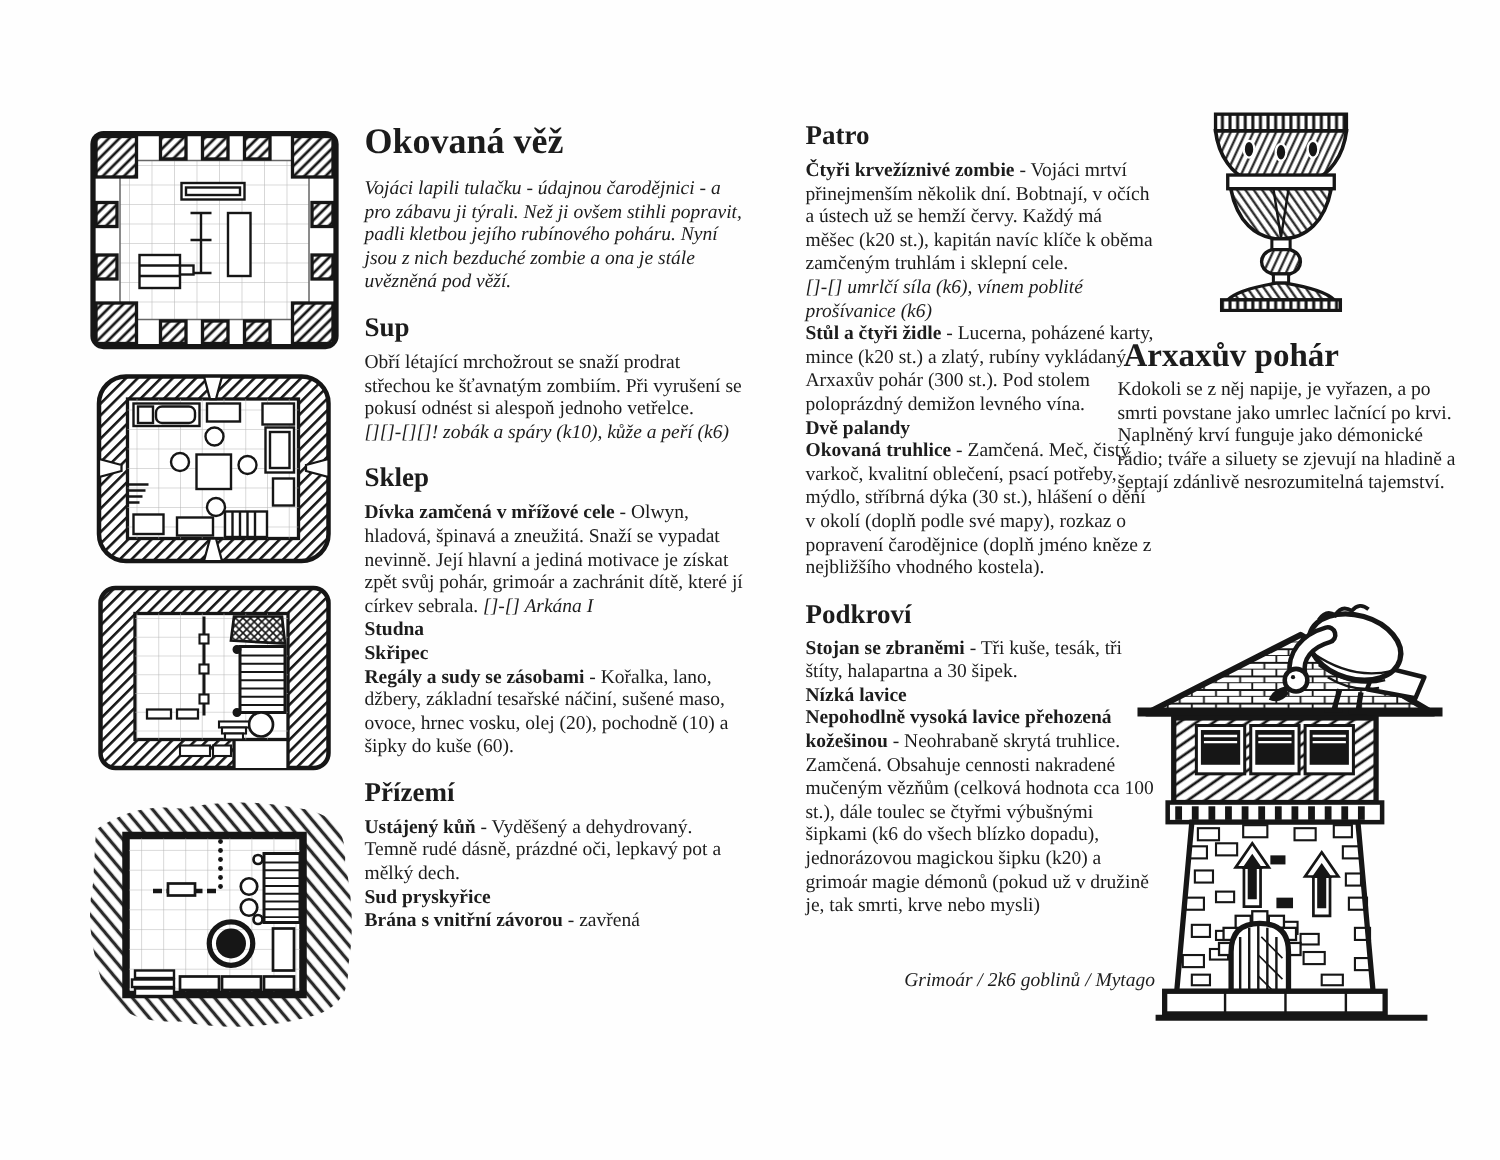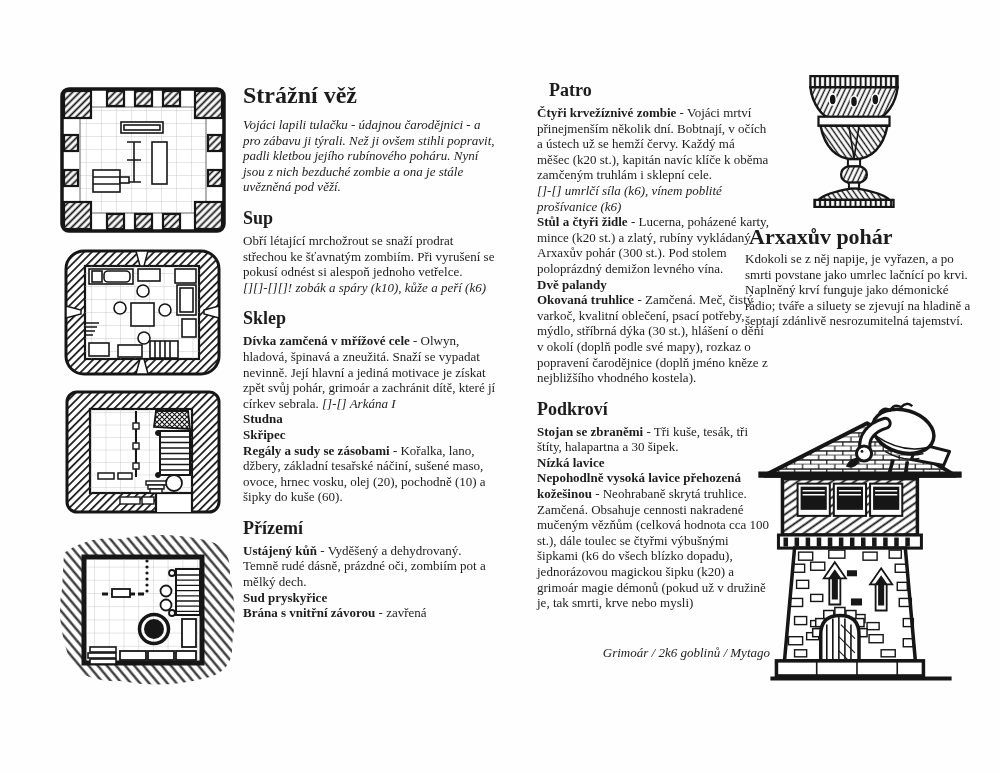--- a/index.html
+++ b/index.html
@@ -4,21 +4,21 @@
 <style>
   html,body{margin:0;padding:0;}
   body{width:1000px;height:773px;background:#ffffff;font-family:"Liberation Serif","DejaVu Serif",serif;color:#1c1c1c;}
   .page{position:relative;width:1000px;height:773px;background:#fefefe;overflow:hidden;}
   .col{position:absolute;}
   .col1{left:243px;top:82px;width:253px;}
   .col2{left:537px;top:80px;width:233px;}
   .col3{left:745px;top:216px;width:226px;}
   h1{font-size:24px;line-height:27px;margin:0 0 8px 0;font-weight:700;}
   h2{font-size:18px;line-height:21px;margin:13px 0 4px 0;font-weight:700;}
-  .col2 h2.first{margin-top:0;margin-left:12px;}
+  .col2 h2.first{margin-top:0;}
   h2.h3{font-size:22px;margin:10px 0 4px 4px;}
   p{margin:0;font-size:13px;line-height:15.6px;}
   .intro{font-style:italic;}
   .stat{font-style:italic;}
   .stat-inline{font-style:italic;margin-top:20px;}
   .entry b{font-weight:700;text-align:right;}
   .footer{position:absolute;left:537px;top:645px;width:233px;text-align:right;font-style:italic;font-size:13px;}
   .illus{position:absolute;}
   #plan1{left:56px;top:84px;}
   #plan2{left:62px;top:247px;}
@@ -355,35 +355,35 @@
     </g>
 
     <g>
       <rect x="26" y="276" width="146" height="15" fill="#fff" stroke="#161616" stroke-width="3.5"></rect>
       <path d="M66,276 V291 M106,276 V291 M146,276 V291" stroke="#161616" stroke-width="1.6"></path>
       <line x1="20" y1="293.5" x2="200" y2="293.5" stroke="#161616" stroke-width="4"></line>
     </g>
   </svg>
 
   <div class="col col1">
-    <h1>Strážní věž</h1>
+    <h1>Okovaná věž</h1>
     <p class="intro">Vojáci lapili tulačku - údajnou čarodějnici - a pro zábavu ji týrali. Než ji ovšem stihli popravit, padli kletbou jejího rubínového poháru. Nyní jsou z nich bezduché zombie a ona je stále uvězněná pod věží.</p>
 
     <h2>Sup</h2>
     <p>Obří létající mrchožrout se snaží prodrat střechou ke šťavnatým zombiím. Při vyrušení se pokusí odnést si alespoň jednoho vetřelce.</p>
     <p class="stat">[][]-[][]! zobák a spáry (k10), kůže a peří (k6)</p>
 
     <h2>Sklep</h2>
     <p class="entry"><b>Dívka zamčená v mřížové cele</b><span> - Olwyn, hladová, špinavá a zneužitá. Snaží se vypadat nevinně. Její hlavní a jediná motivace je získat zpět svůj pohár, grimoár a zachránit dítě, které jí církev sebrala. </span><i class="stat-inline">[]-[] Arkána I</i></p>
     <p class="entry"><b>Studna</b></p>
     <p class="entry"><b>Skřipec</b></p>
     <p class="entry"><b>Regály a sudy se zásobami</b><span> - Kořalka, lano, džbery, základní tesařské náčiní, sušené maso, ovoce, hrnec vosku, olej (20), pochodně (10) a šipky do kuše (60).</span></p>
 
     <h2>Přízemí</h2>
-    <p class="entry"><b>Ustájený kůň</b><span> - Vyděšený a dehydrovaný. Temně rudé dásně, prázdné oči, zombiím pot a mělký dech.</span></p>
+    <p class="entry"><b>Ustájený kůň</b><span> - Vyděšený a dehydrovaný. Temně rudé dásně, prázdné oči, lepkavý pot a mělký dech.</span></p>
     <p class="entry"><b>Sud pryskyřice</b></p>
     <p class="entry"><b>Brána s vnitřní závorou</b><span> - zavřená</span></p>
   </div>
 
   <div class="col col2">
     <h2 class="first">Patro</h2>
     <p class="entry"><b>Čtyři krvežíznivé zombie</b><span> - Vojáci mrtví přinejmenším několik dní. Bobtnají, v očích a ústech už se hemží červy. Každý má měšec (k20 st.), kapitán navíc klíče k oběma zamčeným truhlám i sklepní cele.</span></p>
     <p class="stat">[]-[] umrlčí síla (k6), vínem poblité prošívanice (k6)</p>
     <p class="entry"><b>Stůl a čtyři židle</b><span> - Lucerna, poházené karty, mince (k20 st.) a zlatý, rubíny vykládaný Arxaxův pohár (300 st.). Pod stolem poloprázdný demižon levného vína.</span></p>
     <p class="entry"><b>Dvě palandy</b></p>

